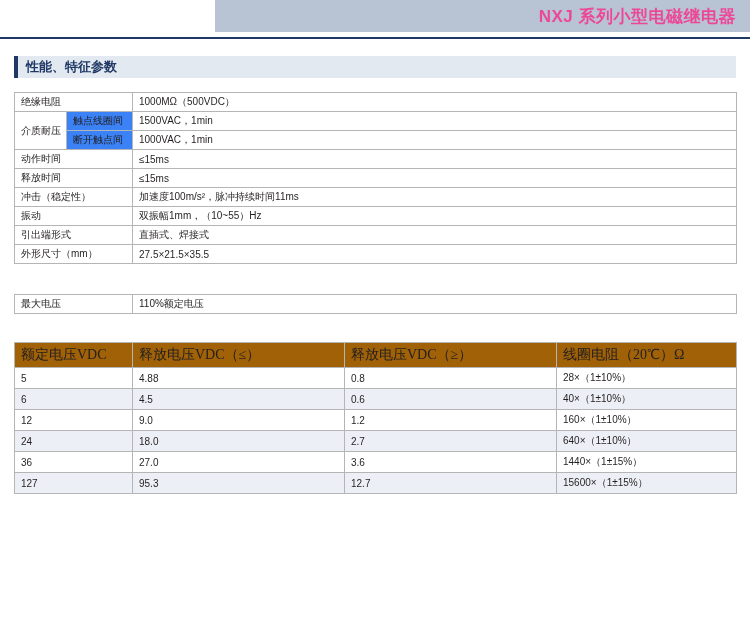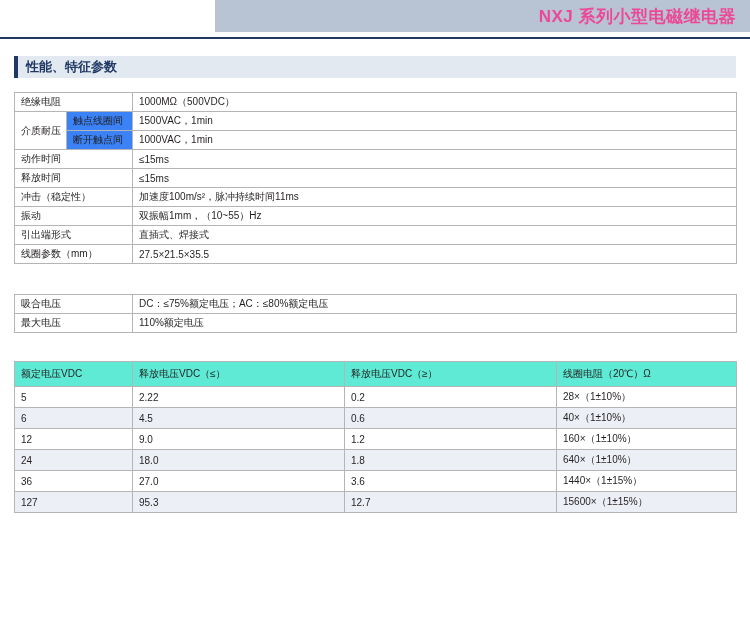--- a/index.html
+++ b/index.html
@@ -109,23 +109,24 @@
   
   .coil col.c1 { width: 118px; }
   .coil col.c2 { width: 604px; }
 
   
   .spec col.c1 { width: 118px; }
   .spec col.c2 { width: 212px; }
   .spec col.c3 { width: 212px; }
   .spec col.c4 { width: 180px; }
   .spec thead td {
-    background: #5eead4;
+    background: #a16207;
     height: 20px;
-    font-size: 10px;
+    font-size: 14px;
+    font-family: Liberation Serif, serif;
   }
   .spec tbody td {
     height: 16px;
   }
   .spec tbody tr.alt td {
     background: #eef1f6;
   }
   .spec tbody tr td {
     background: #ffffff;
   }
@@ -190,43 +191,39 @@
         </tr>
         <tr>
           <td class="lbl" colspan="2">振动</td>
           <td>双振幅1mm，（10~55）Hz</td>
         </tr>
         <tr>
           <td class="lbl" colspan="2">引出端形式</td>
           <td>直插式、焊接式</td>
         </tr>
         <tr>
-          <td class="lbl" colspan="2">线圈参数（mm）</td>
+          <td class="lbl" colspan="2">外形尺寸（mm）</td>
           <td>27.5×21.5×35.5</td>
         </tr>
       </tbody>
     </table>
   </div>
 
   <div class="gap-16"></div>
 
 
   <div class="gap-14"></div>
 
   <div class="block">
     <table class="tbl coil">
       <colgroup>
           <col class="c1">
           <col class="c2">
         </colgroup>
       <tbody>
-        <tr>
-          <td class="lbl">吸合电压</td>
-          <td>DC：≤75%额定电压；AC：≤80%额定电压</td>
-        </tr>
         <tr>
           <td class="lbl">最大电压</td>
           <td>110%额定电压</td>
         </tr>
       </tbody>
     </table>
   </div>
 
   <div class="gap-16"></div>
 
@@ -245,40 +242,40 @@
         <tr>
           <td>额定电压VDC</td>
           <td>释放电压VDC（≤）</td>
           <td>释放电压VDC（≥）</td>
           <td>线圈电阻（20℃）Ω</td>
         </tr>
       </thead>
       <tbody>
         <tr>
           <td>5</td>
-          <td>2.22</td>
-          <td>0.2</td>
+          <td>4.88</td>
+          <td>0.8</td>
           <td>28×（1±10%）</td>
         </tr>
         <tr class="alt">
           <td>6</td>
           <td>4.5</td>
           <td>0.6</td>
           <td>40×（1±10%）</td>
         </tr>
         <tr>
           <td>12</td>
           <td>9.0</td>
           <td>1.2</td>
           <td>160×（1±10%）</td>
         </tr>
         <tr class="alt">
           <td>24</td>
           <td>18.0</td>
-          <td>1.8</td>
+          <td>2.7</td>
           <td>640×（1±10%）</td>
         </tr>
         <tr>
           <td>36</td>
           <td>27.0</td>
           <td>3.6</td>
           <td>1440×（1±15%）</td>
         </tr>
         <tr class="alt">
           <td>127</td>

